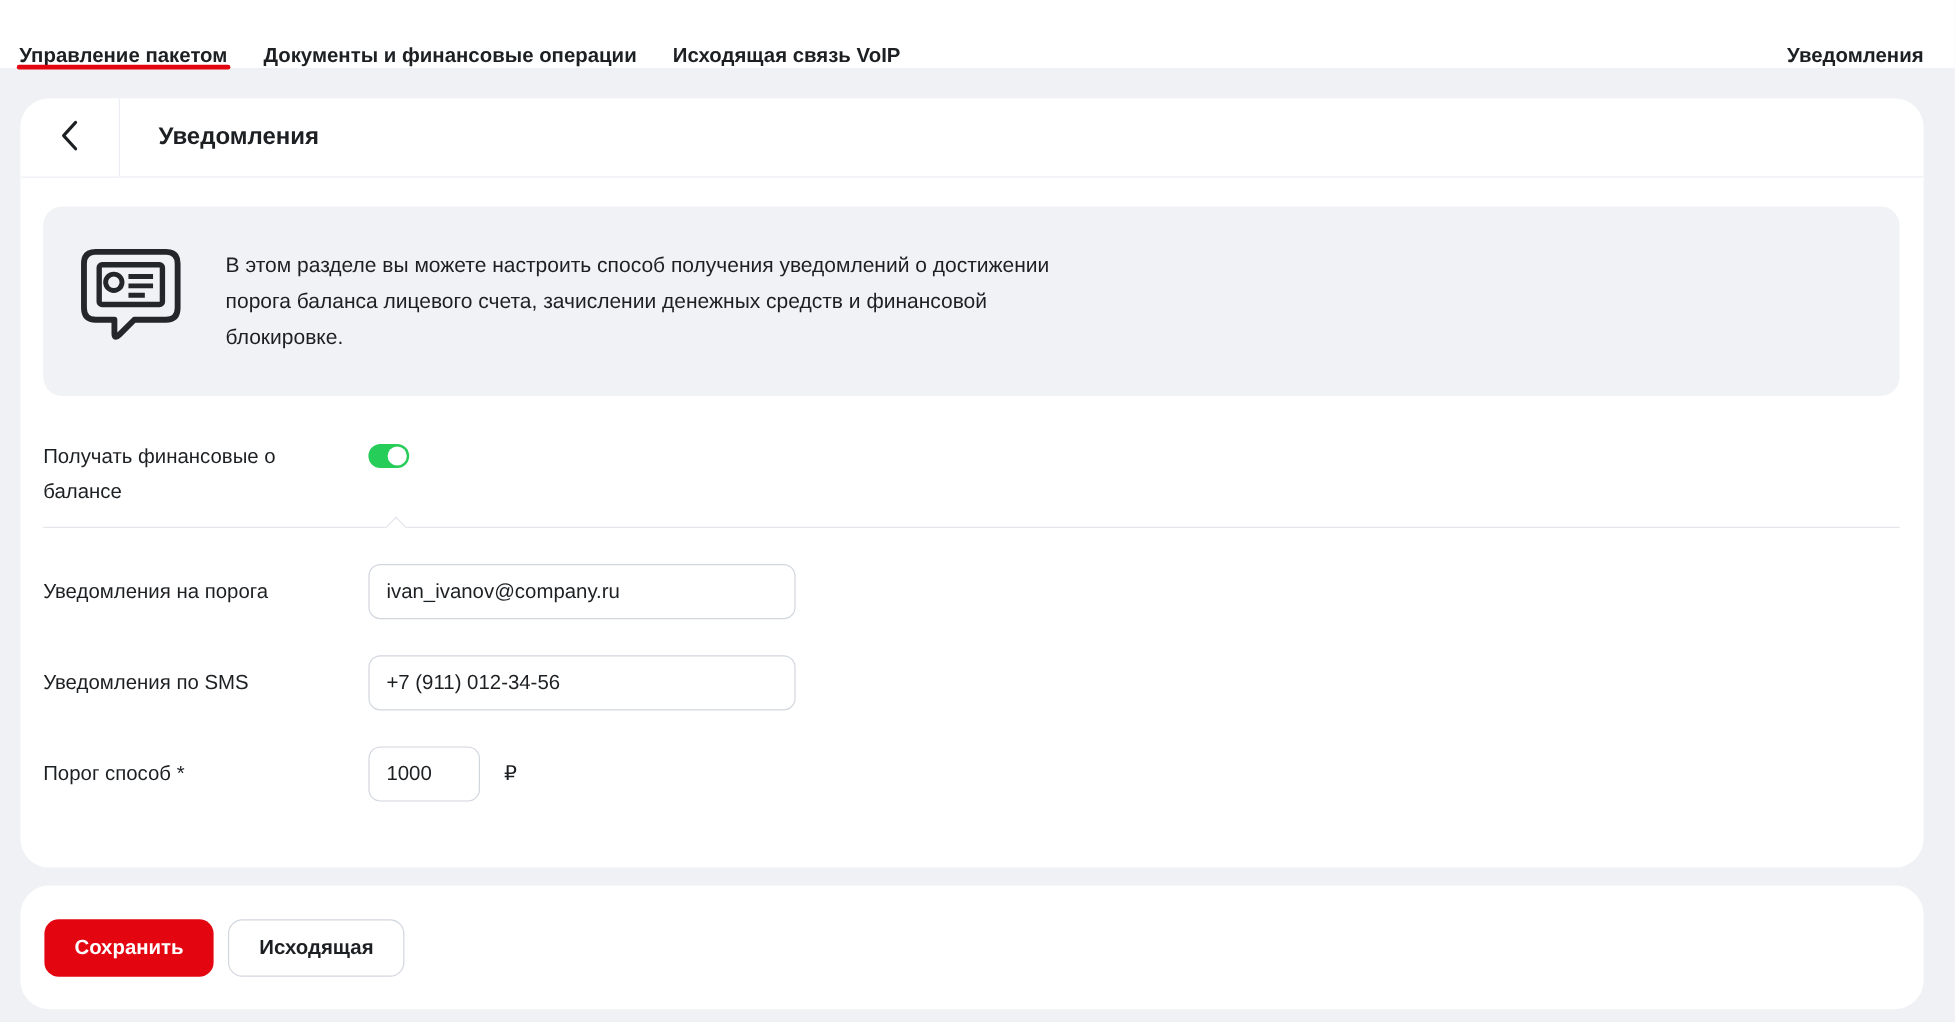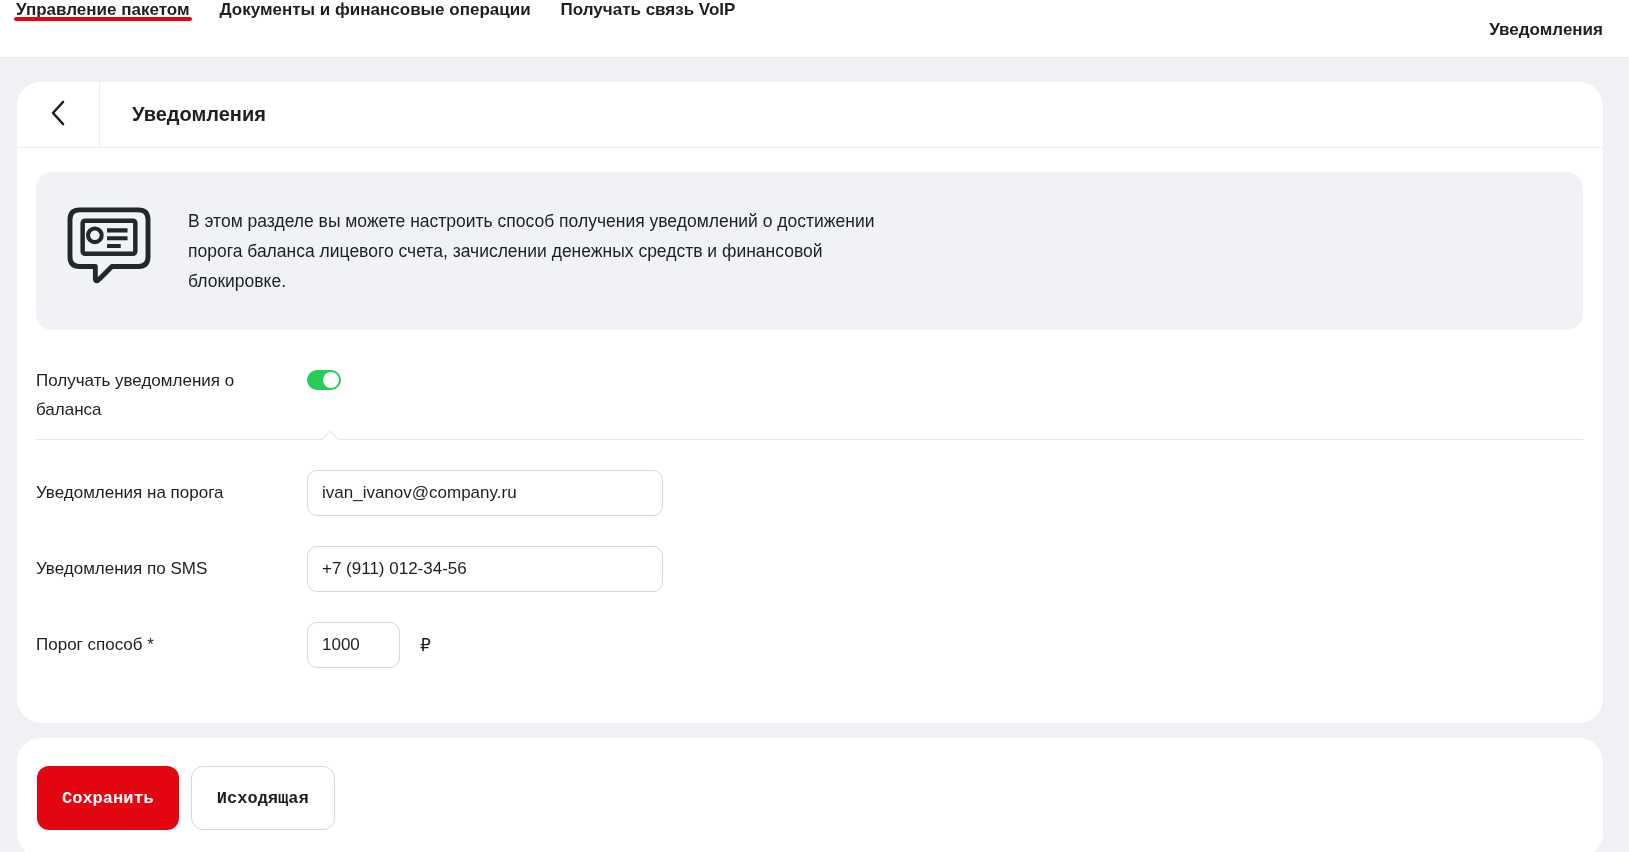--- a/index.html
+++ b/index.html
@@ -16,24 +16,23 @@
     font-family:"Liberation Sans","DejaVu Sans",sans-serif;
     color:var(--text);
     background:var(--page-bg);
     overflow:hidden;
   }
   
   .topnav{
     background:#fff;
     height:58px;
     display:flex;
-    align-items:flex-start;
+    align-items:flex-end;
     padding:0 26px 0 16px;
     border-bottom:1px solid var(--divider);
-    flex-direction:column;
   }
   .tabs{display:flex;gap:30px;align-items:stretch;}
   .tab{
     font-size:17px;font-weight:700;color:var(--text);
     display:flex;align-items:center;position:relative;cursor:pointer;
     white-space:nowrap;
   }
   .tab.active::after{
     content:"";position:absolute;left:-2px;right:-2px;bottom:-1px;height:4px;
     background:var(--red);border-radius:2px;
@@ -87,35 +86,35 @@
     color:var(--text);padding:10px 14px;background:#fff;outline:none;
   }
   .text-input.small{width:93px;}
   .suffix{margin-left:20px;font-size:17px;color:var(--text);}
   
   .footer-card{
     margin-top:15px;background:#fff;border-radius:24px;
     padding:28px 20px 27px 20px;display:flex;gap:12px;
   }
   .btn{
-    height:64px;border-radius:12px;font-size:17px;font-weight:700;
-    font-family:Liberation Mono, monospace;
+    height:48px;border-radius:12px;font-size:17px;font-weight:700;
+    font-family:Liberation Sans, sans-serif;
     padding:0 25px;display:flex;align-items:center;cursor:pointer;
   }
   .btn-primary{background:var(--red);color:#fff;border:none;}
   .btn-secondary{background:#fff;color:var(--text);border:1px solid var(--input-border);}
 </style>
 </head>
 <body>
 
 <nav class="topnav">
   <div class="tabs">
     <div class="tab active">Управление пакетом</div>
     <div class="tab">Документы и финансовые операции</div>
-    <div class="tab">Получать связь VoIP</div>
+    <div class="tab">Исходящая связь VoIP</div>
   </div>
   <div class="nav-right">Уведомления</div>
 </nav>
 
 <div class="page">
 
   <section class="card">
 
     <div class="card-header">
       <button class="back-btn">
@@ -139,21 +138,21 @@
             <line x1="42" y1="25" x2="63" y2="25" stroke="#23262A" stroke-width="4.2"></line>
             <line x1="42" y1="33" x2="63" y2="33" stroke="#23262A" stroke-width="4.2"></line>
             <line x1="42" y1="41" x2="56" y2="41" stroke="#23262A" stroke-width="4.2"></line>
           </svg>
         </span>
         <p class="info-text">В этом разделе вы можете настроить способ получения уведомлений о достижении порога баланса лицевого счета, зачислении денежных средств и финансовой блокировке.</p>
       </div>
 
       <div class="toggle-row">
         <div class="toggle-label">
-          <span>Получать уведомления о баланса</span>
+          <span>Получать финансовые о балансе</span>
         </div>
         <div class="switch" role="switch" aria-checked="true">
           <div class="knob"></div>
         </div>
       </div>
 
       <div class="notch-divider">
         <div class="notch"></div>
       </div>
 

